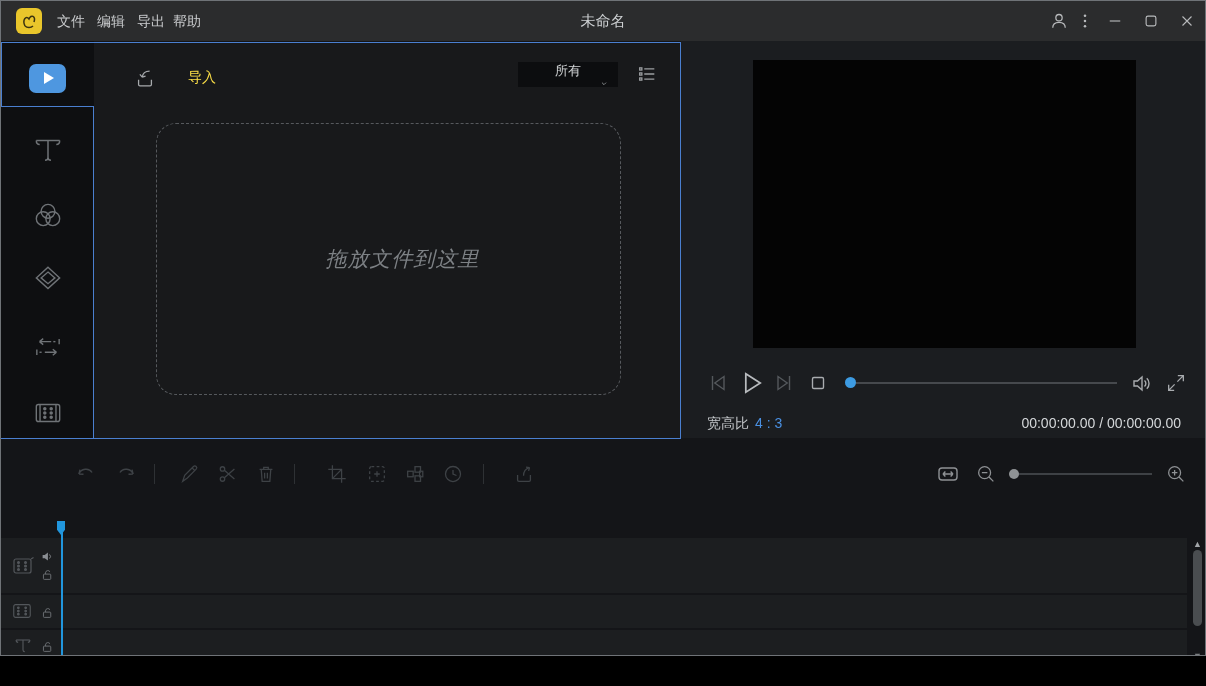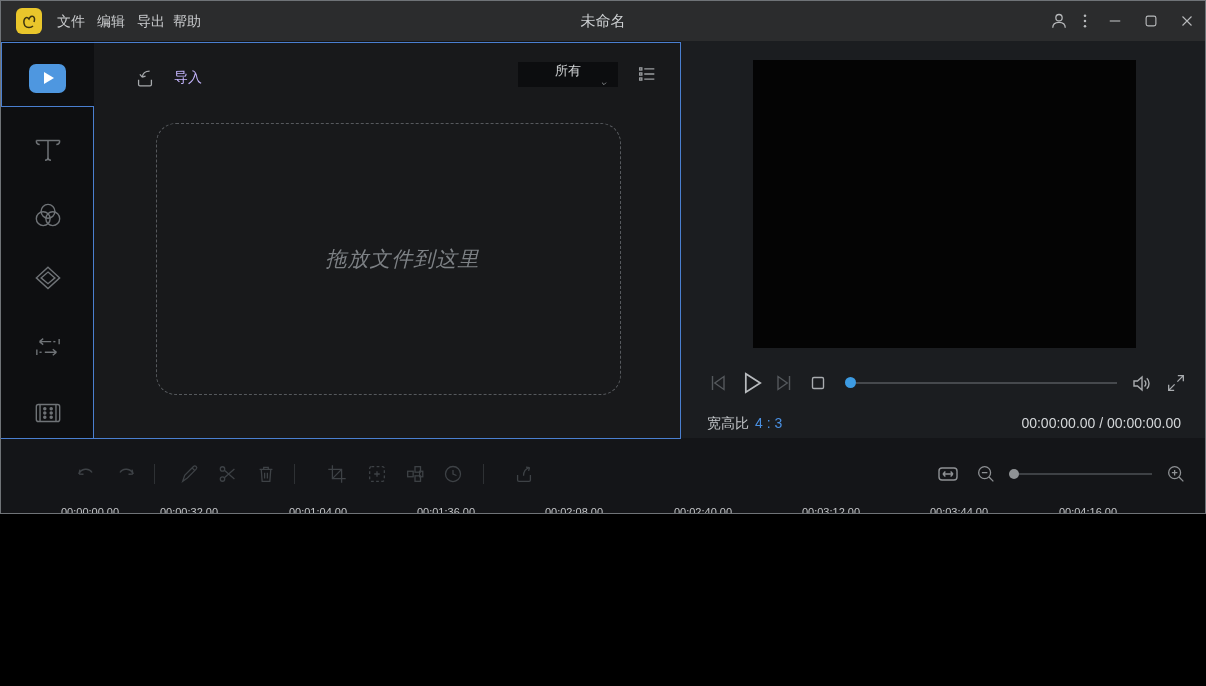--- a/index.html
+++ b/index.html
@@ -1,18 +1,18 @@
 <!DOCTYPE html>
 <html><head>
 <meta charset="utf-8">
 <style>
   * { margin:0; padding:0; box-sizing:border-box; }
   html,body { background:#000; }
   body { font-family:"Liberation Sans","DejaVu Sans",sans-serif; }
-  .app{ position:relative; width:1206px; height:514px; background:#141518; overflow:hidden;
+  .app{ position:relative; width:1206px; height:656px; background:#141518; overflow:hidden;
         border:1px solid #6f7377; }
 
   
   .titlebar{ position:absolute; left:0; top:0; width:1204px; height:40px; background:#2b2c2d; }
   .logo{ position:absolute; left:15px; top:7px; width:26px; height:26px; border-radius:6px;
          background:#e9c62b; display:flex; align-items:center; justify-content:center; }
   .menu{ position:absolute; top:0; height:40px; line-height:40px; color:#c9cbcd; font-size:14px;
          padding:0 10px; cursor:default; }
   .wintitle{ position:absolute; left:0; top:0; width:100%; height:40px; line-height:40px;
              text-align:center; color:#cdd0d2; font-size:15px; pointer-events:none; }
@@ -28,21 +28,21 @@
   .media-btn .tri{ width:0; height:0; border-left:10px solid #fff; border-top:6px solid transparent;
                    border-bottom:6px solid transparent; margin-left:3px; }
 
   
   .bl{ position:absolute; background:#4a7fd0; z-index:5; }
 
   
   .media-panel{ position:absolute; left:93px; top:41px; width:586px; height:396px; background:#18191b; }
   .import-wrap{ position:absolute; left:40px; top:20px; height:32px; display:flex; align-items:center;
                 color:#a7aaad; }
-  .import-wrap span{ color:#c4b5fd; font-size:14px; margin-left:18px; }
+  .import-wrap span{ color:#fde047; font-size:14px; margin-left:32px; }
   .dropdown{ position:absolute; left:424px; top:20px; width:100px; height:25px; background:#0c0d0f;
              color:#d2d5d7; font-size:13px; display:flex; align-items:center; padding:0 8px;flex-direction:column; }
   .dropdown .chev{ margin-left:auto; color:#9b9ea1; }
   .listview{ position:absolute; left:542px; top:21px; color:#9b9ea1; }
   .dropzone{ position:absolute; left:62px; top:81px; width:465px; height:272px;
              border:1px dashed #56595d; border-radius:20px; display:flex; align-items:center;
              justify-content:center; }
   .dropzone span{ color:#7d8185; font-size:21px; font-style:italic; letter-spacing:1px;margin-left:28px; }
 
   
@@ -362,32 +362,20 @@
     <div class="zoom-track"></div>
     <div class="zoom-dot"></div>
     <div class="tool ztool" style="left:1162px">
       <svg width="22" height="22" viewBox="0 0 24 24" fill="none" stroke="currentColor" stroke-width="1.4">
         <circle cx="10.5" cy="10.5" r="6.5"></circle>
           <path d="M15.3 15.3 L20 20"></path>
           <path d="M7.5 10.5 h6 M10.5 7.5 v6"></path>
       </svg>
     </div>
 
-    <div class="ruler">
-      <span class="rlabel" style="left:60px">00:00:00.00</span>
-      <span class="rlabel" style="left:188px;transform:translateX(-50%)">00:00:32.00</span>
-      <span class="rlabel" style="left:317px;transform:translateX(-50%)">00:01:04.00</span>
-      <span class="rlabel" style="left:445px;transform:translateX(-50%)">00:01:36.00</span>
-      <span class="rlabel" style="left:573px;transform:translateX(-50%)">00:02:08.00</span>
-      <span class="rlabel" style="left:702px;transform:translateX(-50%)">00:02:40.00</span>
-      <span class="rlabel" style="left:830px;transform:translateX(-50%)">00:03:12.00</span>
-      <span class="rlabel" style="left:958px;transform:translateX(-50%)">00:03:44.00</span>
-      <span class="rlabel" style="left:1087px;transform:translateX(-50%)">00:04:16.00</span>
-      <div class="ticks"></div>
-    </div>
 
     <div class="trackrow" style="top:100px;height:55px">
       <div class="thead">
         <div class="tico" style="left:10px;top:16px">
           <svg width="24" height="24" viewBox="0 0 24 24" fill="none" stroke="currentColor" stroke-width="1.2">
             <rect x="3" y="5" width="17" height="14" rx="2"></rect>
               <path d="M20 5 l2.5 -1.5"></path>
             <circle cx="7.5" cy="8.5" r=".9" fill="currentColor"></circle>
               <circle cx="14.5" cy="8.5" r=".9" fill="currentColor"></circle>
             <circle cx="7.5" cy="12" r=".9" fill="currentColor"></circle>

